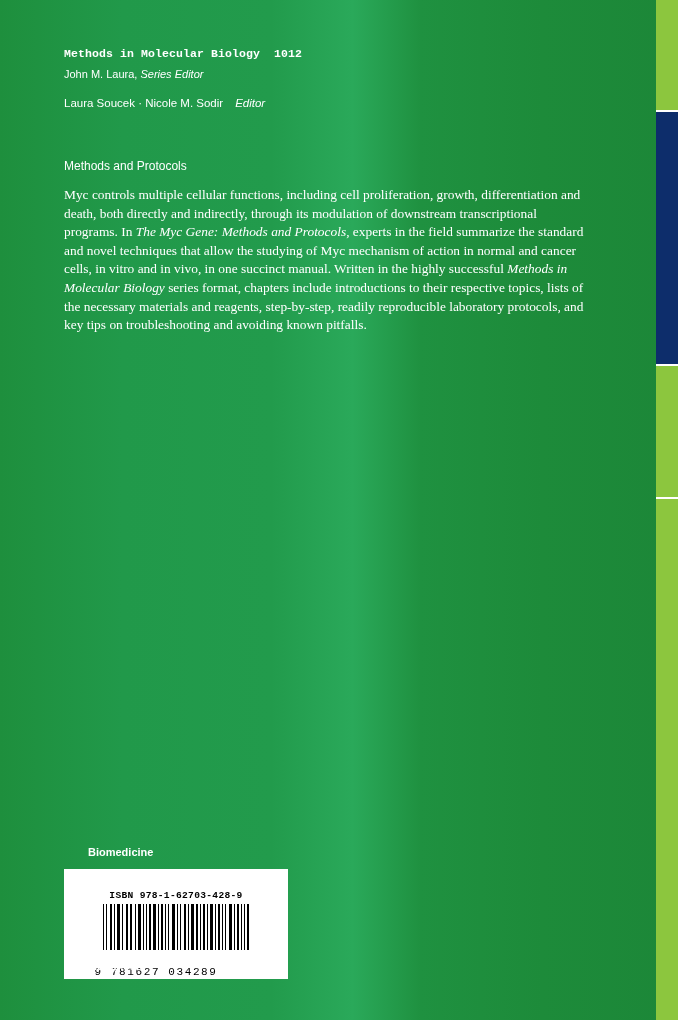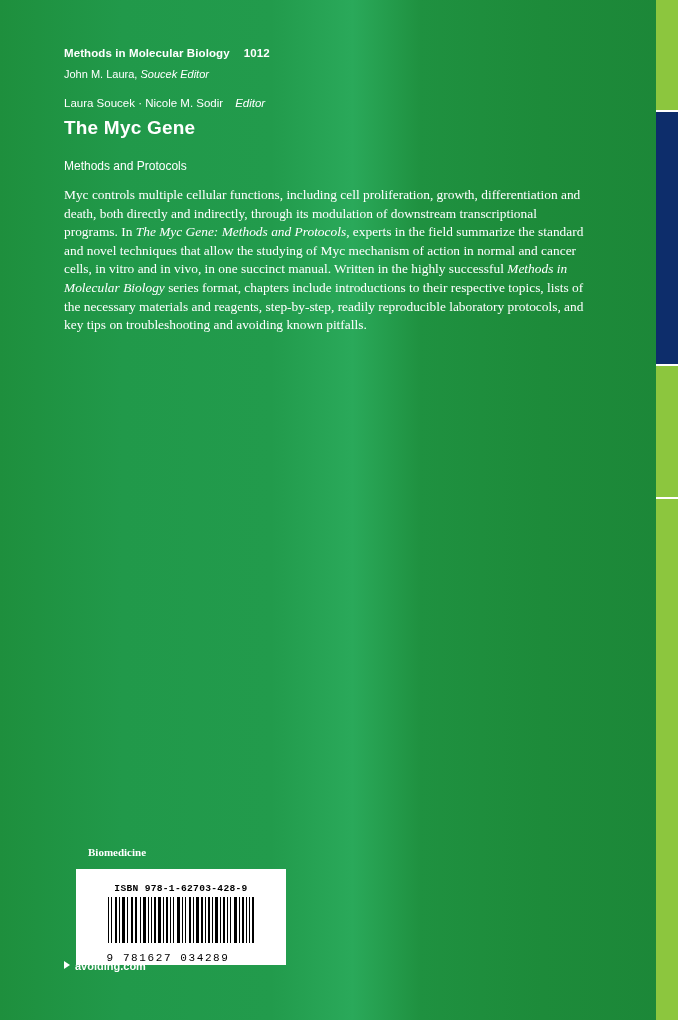--- a/index.html
+++ b/index.html
@@ -59,21 +59,21 @@
     position: absolute;
     left: 64px;
     top: 0;
     width: 530px;
     height: 1020px;
   }
   .series-line {
     position: absolute;
     top: 47px;
     left: 0;
-    font-family: Liberation Sans, sans-serif;
+    font-family: Liberation Mono, monospace;
     font-weight: bold;
     font-size: 11.5px;
     letter-spacing: 0.1px;
     color: #ffffff;
   }
   .series-number {
     margin-left: 14px;
   }
   .series-editor {
     position: absolute;
@@ -128,36 +128,35 @@
     color: #ffffff;
     text-align: left;
   }
   .blurb .ital {
     font-style: italic;
   }
   .biomedicine {
     position: absolute;
     top: 846px;
     left: 0;
-    font-family: Liberation Serif, serif;
+    font-family: Liberation Sans, sans-serif;
     font-weight: bold;
     font-size: 11px;
     color: #ffffff;
     padding-left: 24px;
   }
   
   .barcode-box {
     position: absolute;
     top: 869px;
     left: 0;
     width: 192px;
     height: 78px;
     background: #ffffff;
-    padding: 9px;
-    margin-left: 12px;
+    padding: 16px;
   }
   .isbn-text {
     text-align: center;
     font-family: "Liberation Mono", monospace;
     font-size: 9.6px;
     letter-spacing: 0.3px;
     color: #000000;
     padding-top: 5px;
     font-weight: bold;
   }
@@ -218,28 +217,27 @@
   <div class="spine-line" style="top:497px;"></div>
 
   <div class="content">
 
     <div class="series-line">
       <span>Methods in Molecular Biology</span><span class="series-number">1012</span>
     </div>
 
     <div class="series-editor">
       <span>John M. Laura,</span>
-      <span class="ital">Soucek Editor</span>
+      <span class="ital">Series Editor</span>
     </div>
 
     <div class="editors">
       <span>Laura Soucek · Nicole M. Sodir</span><span class="role">Editor</span>
     </div>
 
-    <div class="title">The Myc Gene</div>
     <div class="subtitle">Methods and Protocols</div>
 
     <div class="blurb"><span>Myc controls multiple cellular functions, including cell proliferation, growth, differentiation and death, both directly and indirectly, through its modulation of downstream transcriptional programs. In </span><span class="ital">The Myc Gene: Methods and Protocols</span><span>, experts in the field summarize the standard and novel techniques that allow the studying of Myc mechanism of action in normal and cancer cells, in vitro and in vivo, in one succinct manual. Written in the highly successful </span><span class="ital">Methods in Molecular Biology</span><span> series format, chapters include introductions to their respective topics, lists of the necessary materials and reagents, step-by-step, readily reproducible laboratory protocols, and key tips on troubleshooting and avoiding known pitfalls.</span></div>
 
     <div class="biomedicine">Biomedicine</div>
 
     <div class="barcode-box">
       <div class="isbn-text">ISBN 978-1-62703-428-9</div>
       <div class="bars">
         <i style="left:0px;width:1px;"></i>

